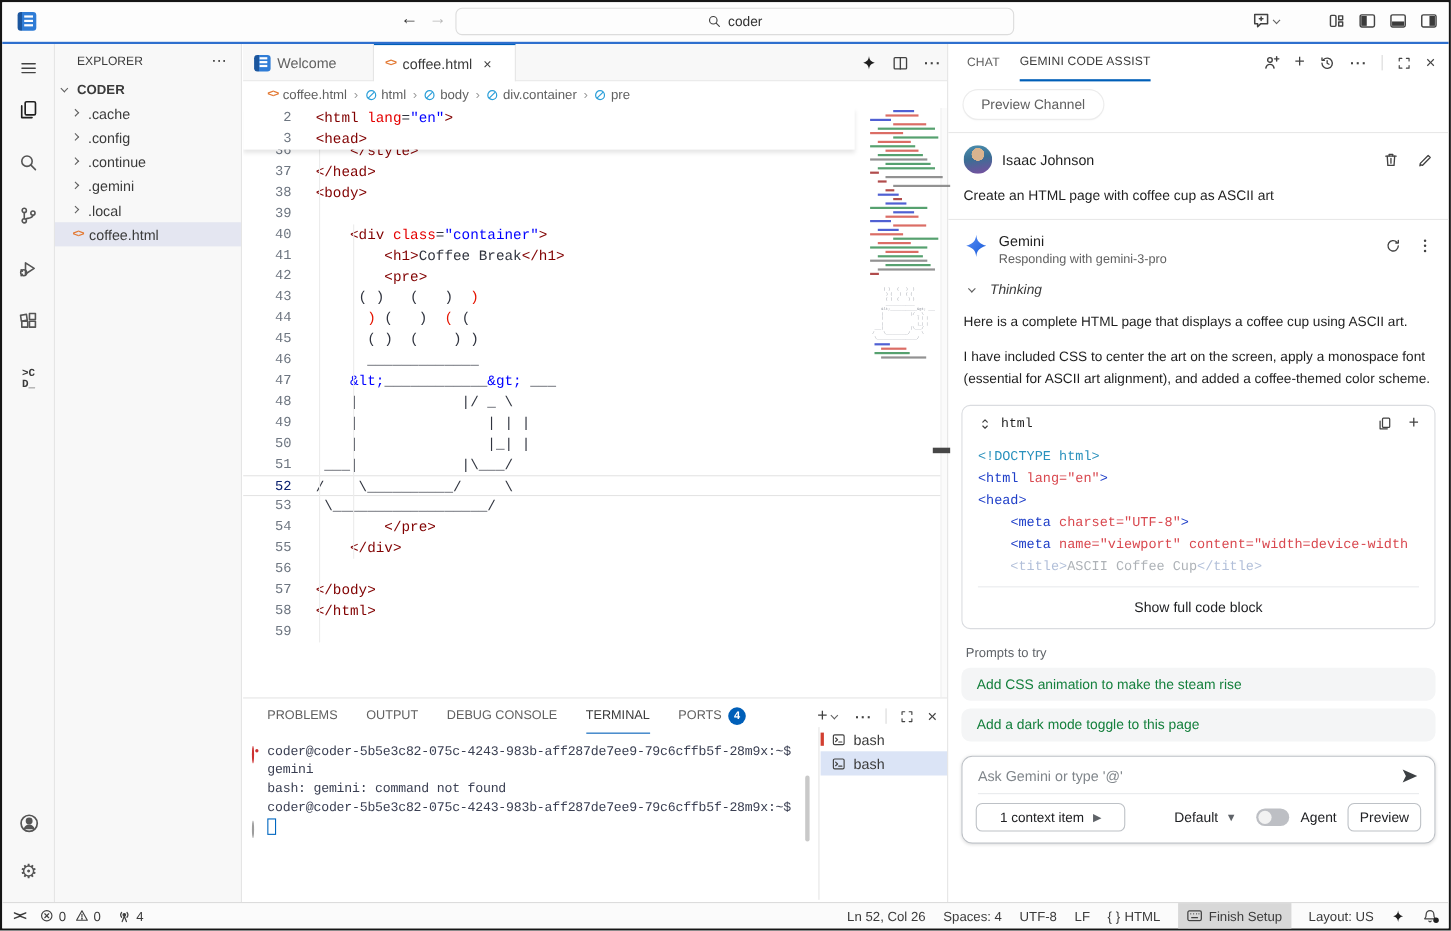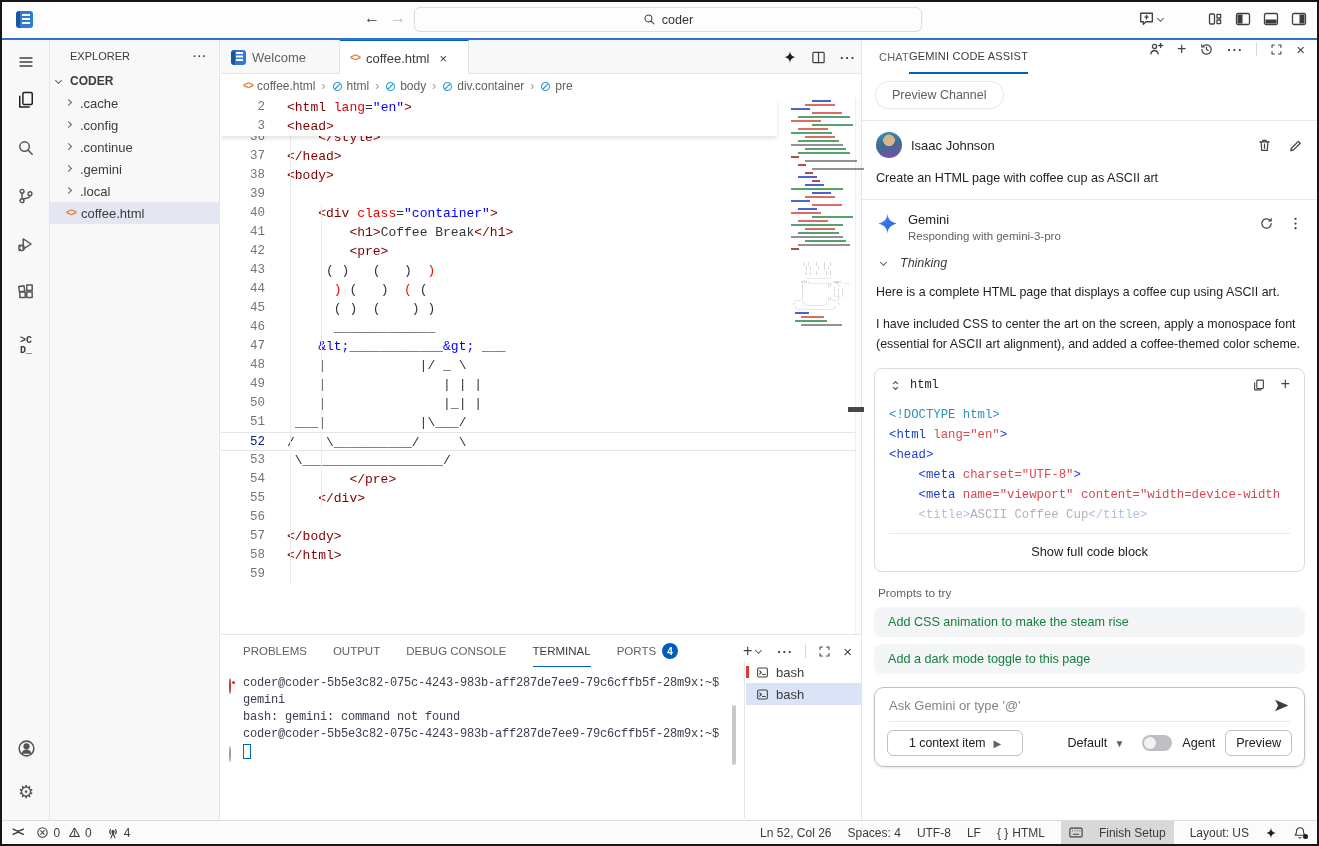--- a/index.html
+++ b/index.html
@@ -75,21 +75,21 @@
 .deco-idle{width:9px;height:9px;border:1.5px solid #9d9d9d;border-radius:50%}
 .cursorblk{position:absolute;left:14px;top:1px;width:8px;height:15px;border:1.5px solid #0067c0}
 .tscroll{position:absolute;left:511px;top:70px;width:4px;height:60px;background:#c9c9c9;border-radius:2px}
 .tlistsep{position:absolute;left:523px;top:26px;bottom:2px;width:1px;background:#e5e5e5}
 .tlist{position:absolute;left:525px;right:2px;top:26px}
 .tli{position:relative;display:flex;align-items:center;gap:7px;height:22px;padding-left:10px;color:#3b3b3b;font-size:13px;cursor:pointer}
 .tli.sel{background:#dbe4f6}
 .reddec{position:absolute;left:0;top:5px;width:3px;height:12px;background:#d23f31}
 
 .chat{position:absolute;right:0;top:38px;bottom:24px;width:456px;background:#fff;border-left:1px solid #e5e5e5;overflow:hidden}
-.chat-head{display:flex;align-items:flex-start;height:34px;padding:0 12px 0 17px;}
+.chat-head{display:flex;align-items:center;height:34px;padding:0 12px 0 17px;gap:18px}
 .chtab{font-size:11px;letter-spacing:.2px;color:#616161;cursor:pointer;height:34px;display:flex;align-items:center}
 .chtab.active{color:#3b3b3b;border-bottom:2px solid #005fb8}
 .chicons{margin-left:auto;display:flex;align-items:center;gap:13px}
 .chip{display:inline-flex;align-items:center;height:26px;padding:0 16px;border-radius:13px;background:#fff;box-shadow:0 0 0 1px #ececec,0 1px 2px rgba(0,0,0,.08);color:#616161;font-size:12.5px;cursor:pointer}
 .hr{height:1px;background:#e8e8e8}
 .ublock{padding:11px 14px 14px}
 .urow{display:flex;align-items:center;gap:9px}
 .avatar{width:26px;height:26px;border-radius:50%;background:radial-gradient(circle at 50% 32%,#d9b48f 0 26%,transparent 27%),linear-gradient(170deg,#4b8fae 0%,#3a6f94 45%,#7a4da0 100%)}
 .uname{font-size:13px;color:#1f1f1f}
 .uicons{margin-left:auto;display:flex;gap:16px}
@@ -121,21 +121,21 @@
 .defsel{margin-left:auto;display:flex;align-items:center;gap:7px;font-size:12.6px;color:#202124;cursor:pointer}
 .toggle{width:30px;height:16px;border-radius:9px;background:#bdbfc4;position:relative;cursor:pointer;margin-left:8px}
 .toggle i{position:absolute;left:2px;top:2px;width:12px;height:12px;border-radius:50%;background:#f2f2f2}
 .agent{font-size:12.6px;color:#202124}
 .prevbtn{border:1px solid #bdc1c6;border-radius:6px;height:26px;padding:0 10px;display:flex;align-items:center;font-size:12.6px;color:#202124;cursor:pointer}
 
 .statusbar{position:absolute;left:0;right:0;bottom:0;height:24px;background:#fbfbfb;border-top:1px solid #dcdcdc;display:flex;align-items:center;padding:0 10px;font-size:12px;color:#3b3b3b}
 .sgrp{display:flex;align-items:center;gap:14px}
 .sitem{display:flex;align-items:center;gap:4px;cursor:pointer}
 .sright{margin-left:auto;display:flex;align-items:center;gap:16px}
-.finish{background:#d8d8d8;height:24px;display:flex;align-items:center;gap:16px;padding:0 8px}
+.finish{background:#d8d8d8;height:24px;display:flex;align-items:center;gap:6px;padding:0 8px}
 .remote{font-family:"Liberation Mono",monospace;font-weight:bold;font-size:12px;letter-spacing:-2px}
 </style>
 </head>
 <body>
 
 <div class="win">
 
   <div class="titlebar">
     <div class="abs" style="left:14px;top:9px">
         <div class="logo">

